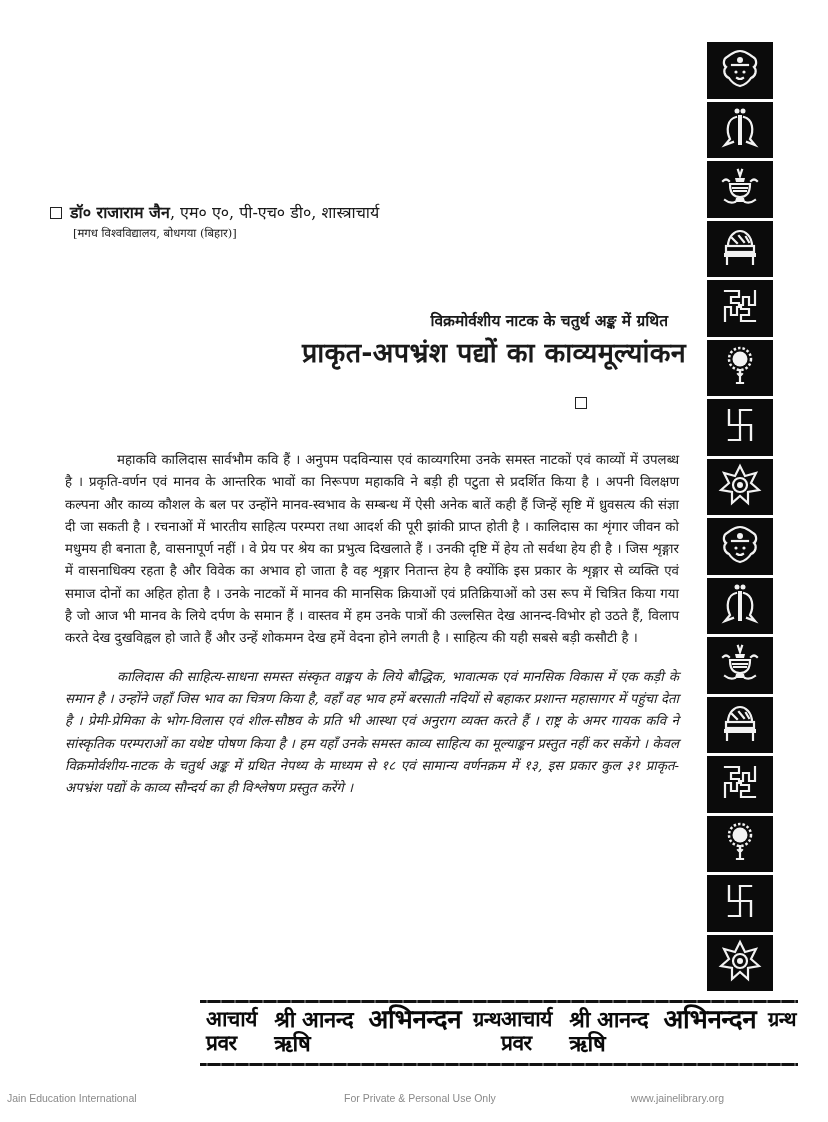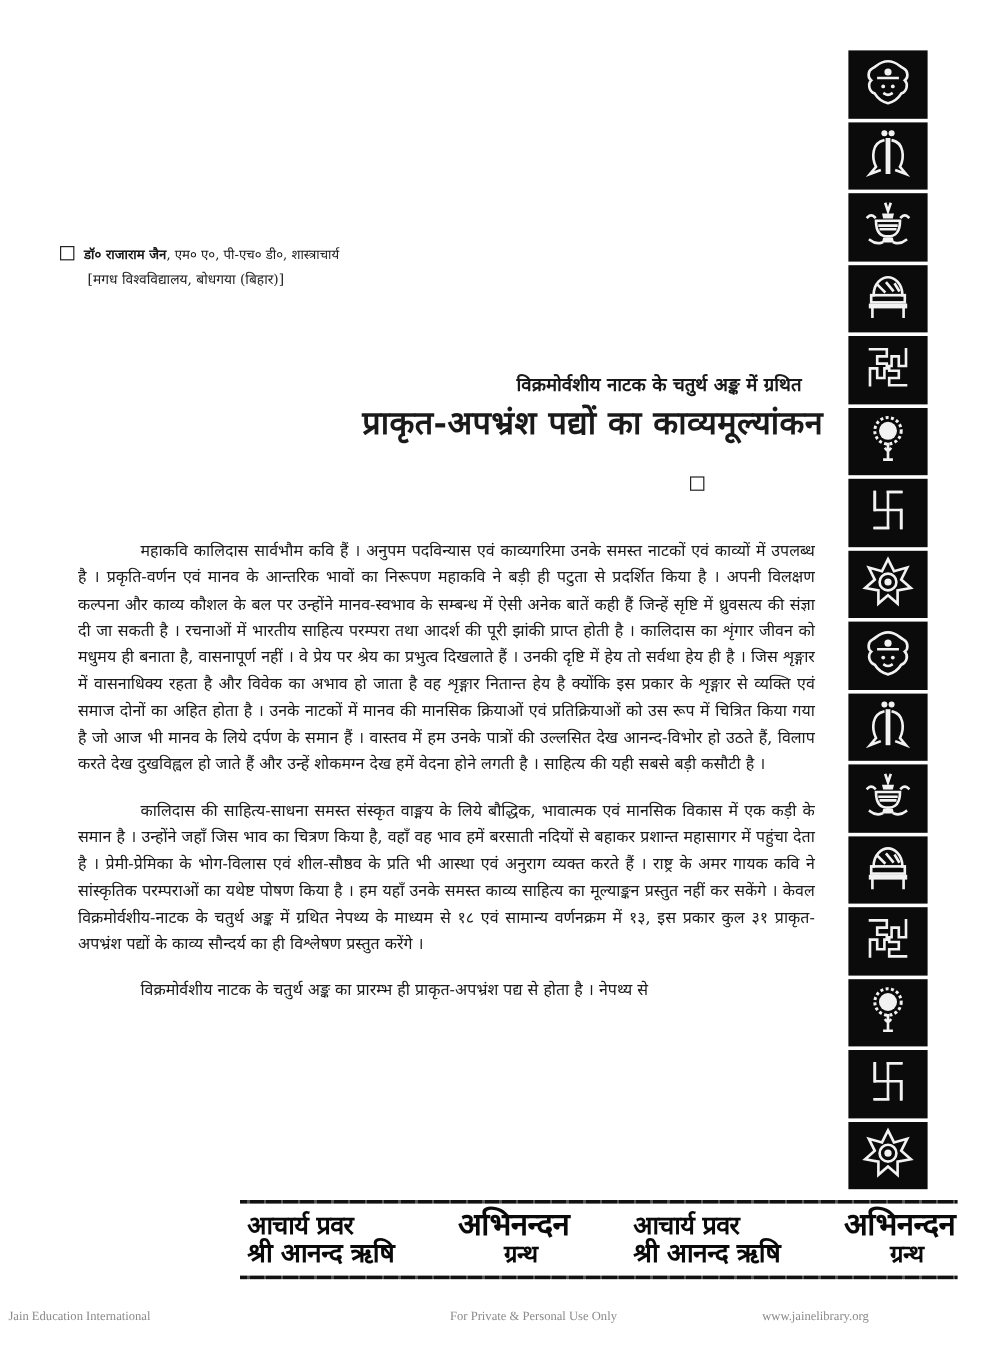--- a/index.html
+++ b/index.html
@@ -3,78 +3,77 @@
 <meta charset="utf-8">
 <style>
   html, body { margin: 0; padding: 0; }
   body {
     width: 828px; height: 1122px; background: #ffffff; position: relative; overflow: hidden;
     font-family: "DejaVu Serif", serif; color: #1a1a1a;
   }
   .page { position: absolute; left: 0; top: 0; width: 828px; height: 1122px; }
 
   
-  .author { position: absolute; left: 50px; top: 203px; font-size: 11px; line-height: 20px; }
+  .author { position: absolute; left: 50px; top: 203px; font-size: 16px; line-height: 20px; }
   .author .box { display: inline-block; width: 10px; height: 10px; border: 1.3px solid #222; vertical-align: -1px; margin-right: 8px; }
   .author .name { font-weight: bold; }
   .affil { position: absolute; left: 73px; top: 225px; font-size: 11.5px; color: #222; }
 
   
   .subtitle { position: absolute; right: 160px; top: 309px; font-size: 15.5px; font-weight: bold; text-align: center; white-space: nowrap; }
   .title { position: absolute; right: 142px; top: 333px; font-size: 27px; font-weight: bold; text-align: right; white-space: nowrap; letter-spacing: 0.3px; }
   .title-mark { position: absolute; left: 575px; top: 397px; width: 10px; height: 10px; border: 1.3px solid #222; }
 
   
   .body { position: absolute; left: 49px; top: 433px; width: 646px; font-size: 13.3px; line-height: 22.3px; text-align: justify; }
   .body p { margin: 16px; text-indent: 52px; }
-  .body p + p { margin-top: 1px; }
+  .body p + p { margin-top: 1px; font-style: italic; }
   .body .gap { margin-top: 10px; }
 
   
   .side-border { position: absolute; left: 707px; top: 42px; width: 66px; display: flex; flex-direction: column; gap: 3px; }
   .tile { width: 66px; height: 56.5px; background: #0b0b0b; display: flex; align-items: center; justify-content: center; }
   .tile svg { width: 46px; height: 46px; }
 
   
   .banner { position: absolute; left: 200px; top: 1000px; width: 598px; height: 66px; }
   .banner .rule-top, .banner .rule-bot { position: absolute; left: 0; right: 0; height: 3px; background: repeating-linear-gradient(90deg, #111 0 6px, #555 6px 8px, #111 8px 14px); }
   .banner .rule-top { top: 0; }
   .banner .rule-bot { bottom: 0; }
   .banner .blocks { position: absolute; left: 6px; right: 2px; top: 7px; bottom: 7px; display: flex; justify-content: space-between; }
-  .blk { display: flex; flex-direction: column; justify-content: center; font-weight: bold; color: #0a0a0a; line-height: 24px; }
+  .blk { display: flex; flex-direction: row; justify-content: center; font-weight: bold; color: #0a0a0a; line-height: 24px; }
   .blk .l1 { font-size: 21px; letter-spacing: -0.5px; }
   .blk .l2 { font-size: 22px; letter-spacing: -0.5px; }
   .blk.b { font-size: 26px; text-align: center; }
   .blk.b .l1 { font-size: 26px; }
   .blk.b .l2 { font-size: 20px; padding-left: 12px; }
 
   
-  .footer { position: absolute; left: 0; top: 1092px; width: 736px; height: 16px; font-family: Liberation Serif, serif; font-size: 10.5px; color: #8a8a8a; }
+  .footer { position: absolute; left: 0; top: 1092px; width: 736px; height: 16px; font-family: Liberation Sans, sans-serif; font-size: 10.5px; color: #8a8a8a; }
   .footer .f-left { position: absolute; left: 7px; top: 0; }
-  .footer .f-center { position: absolute; left: 344px; top: 0; margin-left: 31px; }
+  .footer .f-center { position: absolute; left: 344px; top: 0; }
   .footer .f-right { position: absolute; right: 12px; top: 0; }
 </style>
 </head>
 <body>
 
 <div class="page">
 
   <div class="author">
     <span class="box"></span><span class="name">डॉ० राजाराम जैन</span><span>, एम० ए०, पी-एच० डी०, शास्त्राचार्य</span>
   </div>
   <div class="affil">[मगध विश्वविद्यालय, बोधगया (बिहार)]</div>
 
   <div class="subtitle">विक्रमोर्वशीय नाटक के चतुर्थ अङ्क में ग्रथित</div>
   <div class="title">प्राकृत-अपभ्रंश पद्यों का काव्यमूल्यांकन</div>
   <div class="title-mark"></div>
 
   <div class="body">
     <p>महाकवि कालिदास सार्वभौम कवि हैं । अनुपम पदविन्यास एवं काव्यगरिमा उनके समस्त नाटकों एवं काव्यों में उपलब्ध है । प्रकृति-वर्णन एवं मानव के आन्तरिक भावों का निरूपण महाकवि ने बड़ी ही पटुता से प्रदर्शित किया है । अपनी विलक्षण कल्पना और काव्य कौशल के बल पर उन्होंने मानव-स्वभाव के सम्बन्ध में ऐसी अनेक बातें कही हैं जिन्हें सृष्टि में ध्रुवसत्य की संज्ञा दी जा सकती है । रचनाओं में भारतीय साहित्य परम्परा तथा आदर्श की पूरी झांकी प्राप्त होती है । कालिदास का शृंगार जीवन को मधुमय ही बनाता है, वासनापूर्ण नहीं । वे प्रेय पर श्रेय का प्रभुत्व दिखलाते हैं । उनकी दृष्टि में हेय तो सर्वथा हेय ही है । जिस शृङ्गार में वासनाधिक्य रहता है और विवेक का अभाव हो जाता है वह शृङ्गार नितान्त हेय है क्योंकि इस प्रकार के शृङ्गार से व्यक्ति एवं समाज दोनों का अहित होता है । उनके नाटकों में मानव की मानसिक क्रियाओं एवं प्रतिक्रियाओं को उस रूप में चित्रित किया गया है जो आज भी मानव के लिये दर्पण के समान हैं । वास्तव में हम उनके पात्रों की उल्लसित देख आनन्द-विभोर हो उठते हैं, विलाप करते देख दुखविह्वल हो जाते हैं और उन्हें शोकमग्न देख हमें वेदना होने लगती है । साहित्य की यही सबसे बड़ी कसौटी है ।</p>
     <p>कालिदास की साहित्य-साधना समस्त संस्कृत वाङ्मय के लिये बौद्धिक, भावात्मक एवं मानसिक विकास में एक कड़ी के समान है । उन्होंने जहाँ जिस भाव का चित्रण किया है, वहाँ वह भाव हमें बरसाती नदियों से बहाकर प्रशान्त महासागर में पहुंचा देता है । प्रेमी-प्रेमिका के भोग-विलास एवं शील-सौष्ठव के प्रति भी आस्था एवं अनुराग व्यक्त करते हैं । राष्ट्र के अमर गायक कवि ने सांस्कृतिक परम्पराओं का यथेष्ट पोषण किया है । हम यहाँ उनके समस्त काव्य साहित्य का मूल्याङ्कन प्रस्तुत नहीं कर सकेंगे । केवल विक्रमोर्वशीय-नाटक के चतुर्थ अङ्क में ग्रथित नेपथ्य के माध्यम से १८ एवं सामान्य वर्णनक्रम में १३, इस प्रकार कुल ३१ प्राकृत-अपभ्रंश पद्यों के काव्य सौन्दर्य का ही विश्लेषण प्रस्तुत करेंगे ।</p>
-    <p class="gap">विक्रमोर्वशीय नाटक के चतुर्थ अङ्क का प्रारम्भ ही प्राकृत-अपभ्रंश पद्य से होता है । नेपथ्य से</p>
   </div>
 
   <div class="side-border" id="sideBorder">
       <div class="tile">
         <span><svg viewBox="0 0 46 46">
             <path d="M23 6 C30 6 32 10 36 12 C40 14 40 20 37 22 C40 25 39 31 34 33 C31 38 27 40 23 41 C19 40 15 38 12 33 C7 31 6 25 9 22 C6 20 6 14 10 12 C14 10 16 6 23 6Z" stroke="#f2f2f2" fill="none" stroke-width="2.2" stroke-linecap="square"></path>
             <path d="M15 20 H31" stroke="#f2f2f2" fill="none" stroke-width="2.2" stroke-linecap="square"></path>
             <circle cx="23" cy="15" r="3" fill="#f2f2f2"></circle>
             <circle cx="19" cy="27" r="1.6" fill="#f2f2f2"></circle>
             <circle cx="27" cy="27" r="1.6" fill="#f2f2f2"></circle>

